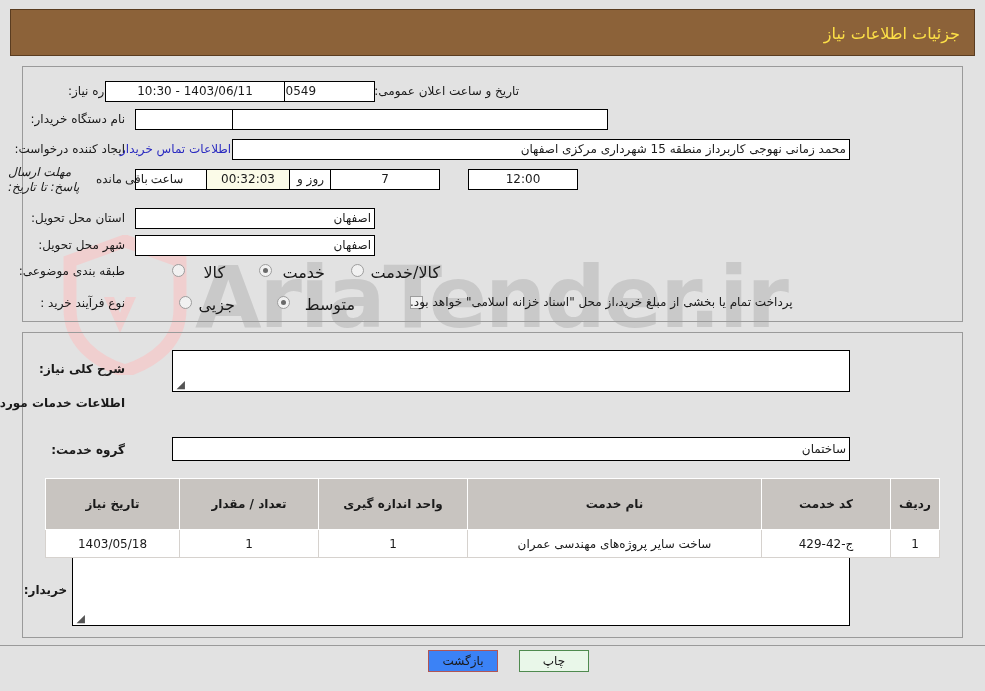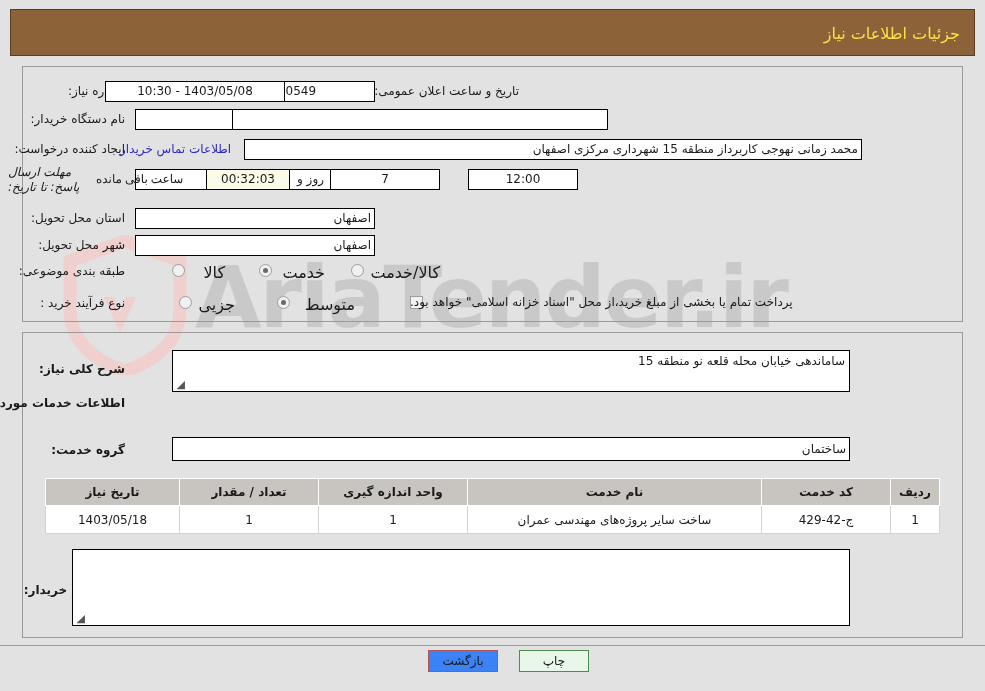--- a/index.html
+++ b/index.html
@@ -169,21 +169,21 @@
     background: #ffffff;
   }
   #svc-table th {
     background: #c8c4c0;
     border: 1px solid #ffffff;
     height: 26px;
     font-weight: bold;
     font-size: 12px;
     color: #1a1a1a;
     text-align: center;
-    padding: 0 4px;
+    padding: 12px 4px;
   }
   #svc-table td {
     background: #ffffff;
     border: 1px solid #d6d2ce;
     height: 27px;
     text-align: center;
     padding: 0 4px;
     color: #1a1a1a;
   }
 
@@ -228,28 +228,28 @@
 <div id="title-bar">
   <span class="title-text">جزئیات اطلاعات نیاز</span>
 </div>
 
 <div class="content-layer">
 
   <span class="lbl" style="right:860px; top:84px;">شماره نیاز:</span>
   <div class="fld center" style="right:610px; top:81px; width:240px;">1103094325000549</div>
 
   <span class="lbl" style="right:466px; top:84px;padding-left:8px;">تاریخ و ساعت اعلان عمومی:</span>
-  <div class="fld center" style="right:703px; top:81px; width:180px; left:105px; right:auto;">1403/05/08 - 10:30</div>
+  <div class="fld center" style="right:703px; top:81px; width:180px; left:105px; right:auto;">1403/06/11 - 10:30</div>
 
   <span class="lbl" style="right:860px; top:112px;">نام دستگاه خریدار:</span>
   <div class="fld right" style="right:610px; top:109px; width:240px;">شهرداری مرکزی اصفهان</div>
   <div class="fld" style="left:232px; top:109px; width:376px;"></div>
 
   <span class="lbl" style="right:860px; top:142px;">ایجاد کننده درخواست:</span>
-  <div class="fld right" style="left:232px; top:139px; width:618px;margin-left:12px;">محمد زمانی نهوجی کاربرداز منطقه 15 شهرداری مرکزی اصفهان</div>
+  <div class="fld right" style="left:232px; top:139px; width:618px;">محمد زمانی نهوجی کاربرداز منطقه 15 شهرداری مرکزی اصفهان</div>
   <span class="link" style="left:120px; top:142px;">اطلاعات تماس خریدار</span>
 
   <span class="lbl" style="right:887px; top:165px; width:90px; text-align:left; line-height:15px; white-space:normal;font-style:italic;">مهلت ارسال پاسخ: تا تاریخ:</span>
   <div class="fld center" style="right:640px; top:169px; width:210px;">1403/05/18</div>
   <span class="lbl" style="right:598px; top:172px;">ساعت</span>
   <div class="fld center" style="left:468px; top:169px; width:110px;">12:00</div>
   <div class="fld center" style="left:330px; top:169px; width:110px;">7</div>
   <span class="lbl" style="left:297px; top:172px;">روز و</span>
   <div class="fld timer" style="left:206px; top:169px; width:84px;">00:32:03</div>
   <span class="lbl" style="left:96px; top:172px;font-family:Liberation Serif, serif;">ساعت باقی مانده</span>
@@ -277,21 +277,20 @@
   <span class="radio-lbl" style="right:750px; top:295px;">جزیی</span>
 
   <span class="radio checked" id="prc-r1" style="right:695px; top:296px;"></span>
   <span class="radio-lbl" style="right:630px; top:295px;">متوسط</span>
 
   <span class="chk" id="treasury-chk" style="right:562px; top:296px;"></span>
   <span class="lbl" style="right:575px; top:295px; transform:translateX(100%);">پرداخت تمام یا بخشی از مبلغ خرید،از محل "اسناد خزانه اسلامی" خواهد بود.</span>
 
   <span class="lbl lbl-bold" style="right:860px; top:362px;">شرح کلی نیاز:</span>
   <div class="ta" style="left:172px; top:350px; width:678px; height:42px;">
-    <span>ساماندهی خیابان محله قلعه نو منطقه 15</span>
     <span class="grip">◢</span>
   </div>
 
   <span class="lbl lbl-bold" style="right:860px; top:396px;">اطلاعات خدمات مورد نیاز</span>
 
   <span class="lbl lbl-bold" style="right:860px; top:443px;">گروه خدمت:</span>
   <div class="fld right" style="left:172px; top:437px; width:678px; height:24px; line-height:22px;">ساختمان</div>
 
   <table id="svc-table">
     <thead>

